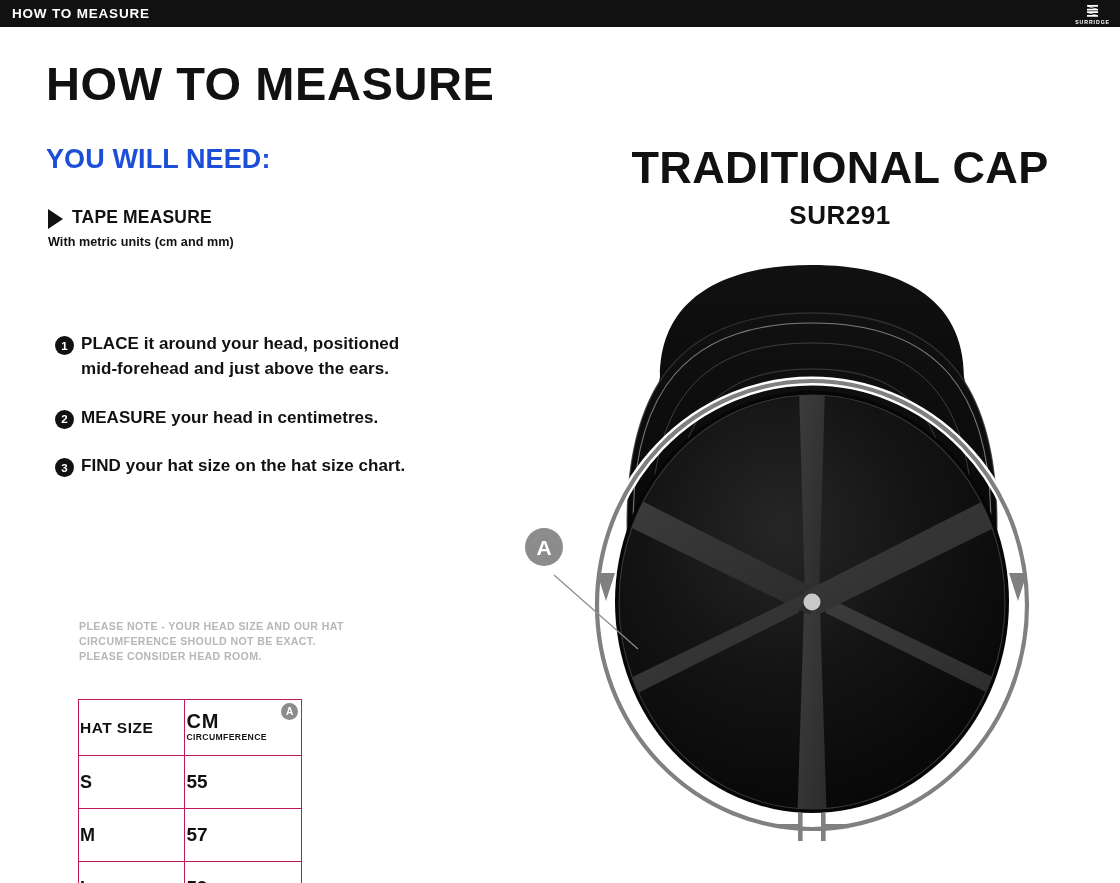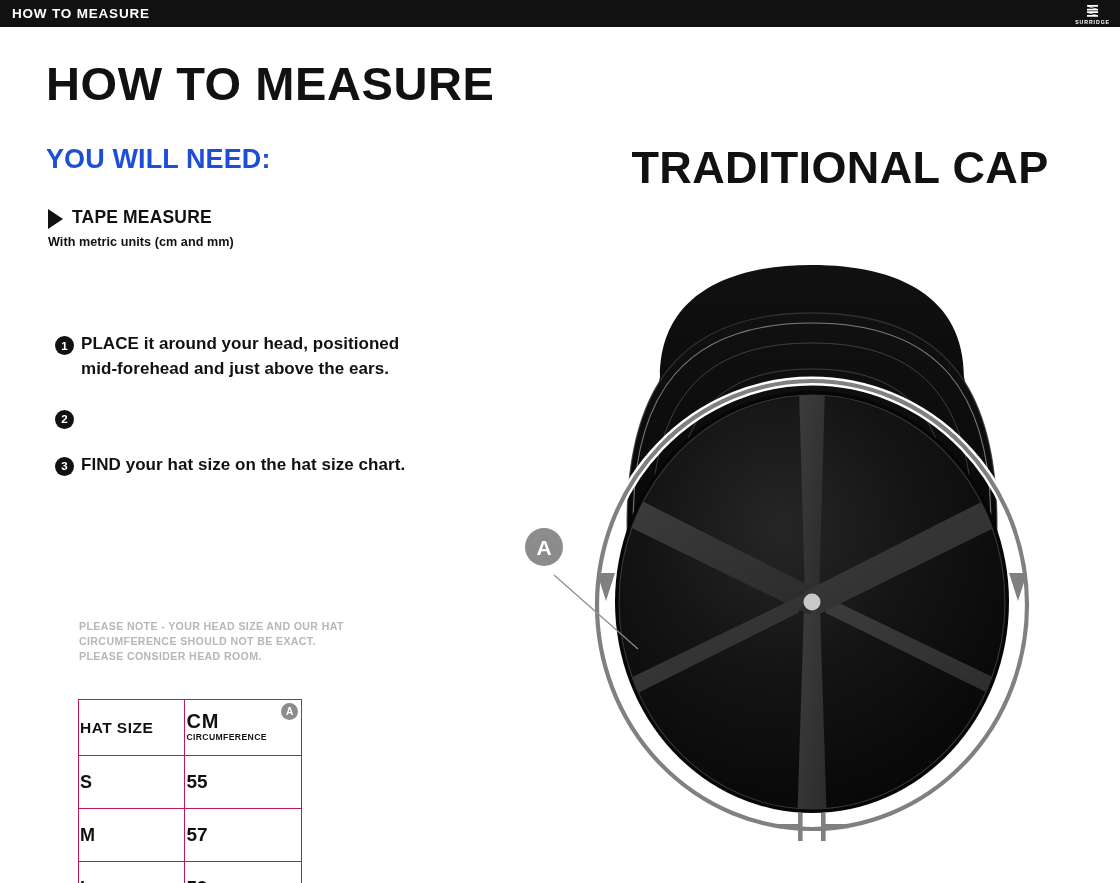--- a/index.html
+++ b/index.html
@@ -266,20 +266,21 @@
   </div>
   <div class="tool-sub">With metric units (cm and mm)</div>
 
   <div class="steps">
     <div class="step">
       <div class="step-badge">1</div>
       <div class="step-text">PLACE it around your head, positioned mid-forehead and just above the ears.</div>
     </div>
     <div class="step">
       <div class="step-badge">2</div>
+      <div class="step-text">MEASURE your head in centimetres.</div>
     </div>
     <div class="step">
       <div class="step-badge">3</div>
       <div class="step-text">FIND your hat size on the hat size chart.</div>
     </div>
   </div>
 
   <div class="note">
     <div>PLEASE NOTE - YOUR HEAD SIZE AND OUR HAT</div>
     <div>CIRCUMFERENCE SHOULD NOT BE EXACT.</div>
@@ -311,20 +312,21 @@
       <tr>
         <td class="cell-size">L</td>
         <td class="cell-cm">59</td>
       </tr>
     </tbody>
   </table>
 </div>
 
 <div class="right-col">
   <h2 class="prod-title">TRADITIONAL CAP</h2>
+  <div class="prod-code">SUR291</div>
 
   <svg class="cap-figure" viewBox="0 0 610 626">
     <defs>
       <radialGradient id="crownGrad" cx="42%" cy="32%" r="78%">
         <radialGradient></radialGradient>
         <stop offset="0%" stop-color="#262626"></stop>
         <stop offset="45%" stop-color="#141414"></stop>
         <stop offset="100%" stop-color="#050505"></stop>
       </radialGradient>
       <linearGradient id="brimGrad" x1="0" y1="0" x2="0" y2="1">

